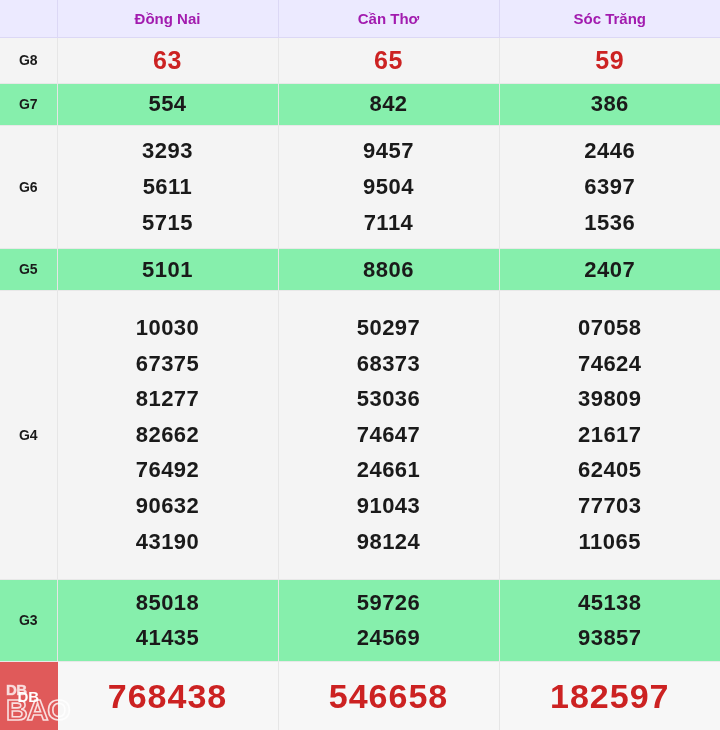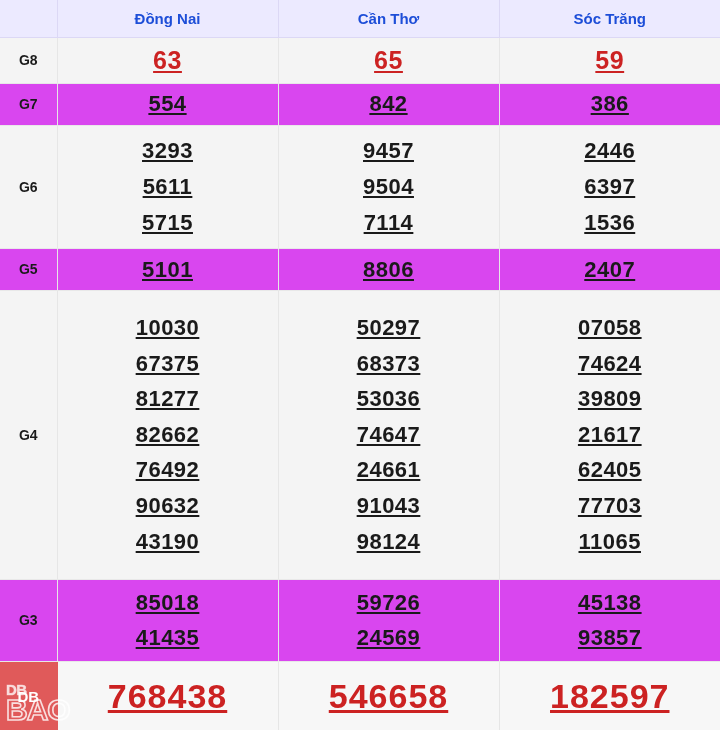--- a/index.html
+++ b/index.html
@@ -22,21 +22,21 @@
     table-layout: fixed;
     position: relative;
   }
 
   #lottery-table col.col-label { width: 57px; }
   #lottery-table col.col-prov  { width: 221px; }
 
   
   thead th {
     background: #eceaff;
-    color: #1d4ed8;
+    color: #a21caf;
     font-size: 15px;
     font-weight: bold;
     height: 37px;
     padding: 0;
     text-align: center;
     border-right: 1px solid #dcd8f5;
     border-bottom: 1px solid #dcd8f5;
     vertical-align: middle;
   }
   thead th.th-corner {
@@ -61,33 +61,32 @@
 
   tbody td.label-cell {
     font-size: 14px;
     font-weight: bold;
     color: #1a1a1a;
     letter-spacing: 0;
   }
 
   
   tr.shaded td { background: #f4f4f4; }
-  tr.plain  td { background: #d946ef; }
+  tr.plain  td { background: #86efac; }
 
   
   td.num-red { color: #cc2222; font-size: 25px; }
 
   
   .num-stack {
     display: flex;
     flex-direction: column;
     justify-content: center;
     align-items: center;
     height: 100%;
-    text-decoration: underline;
   }
   .num-stack span {
     line-height: 1.62;
     display: block;
   }
 
   
   tr.db-row td {
     background: #f7f7f7;
     border-bottom: none;

